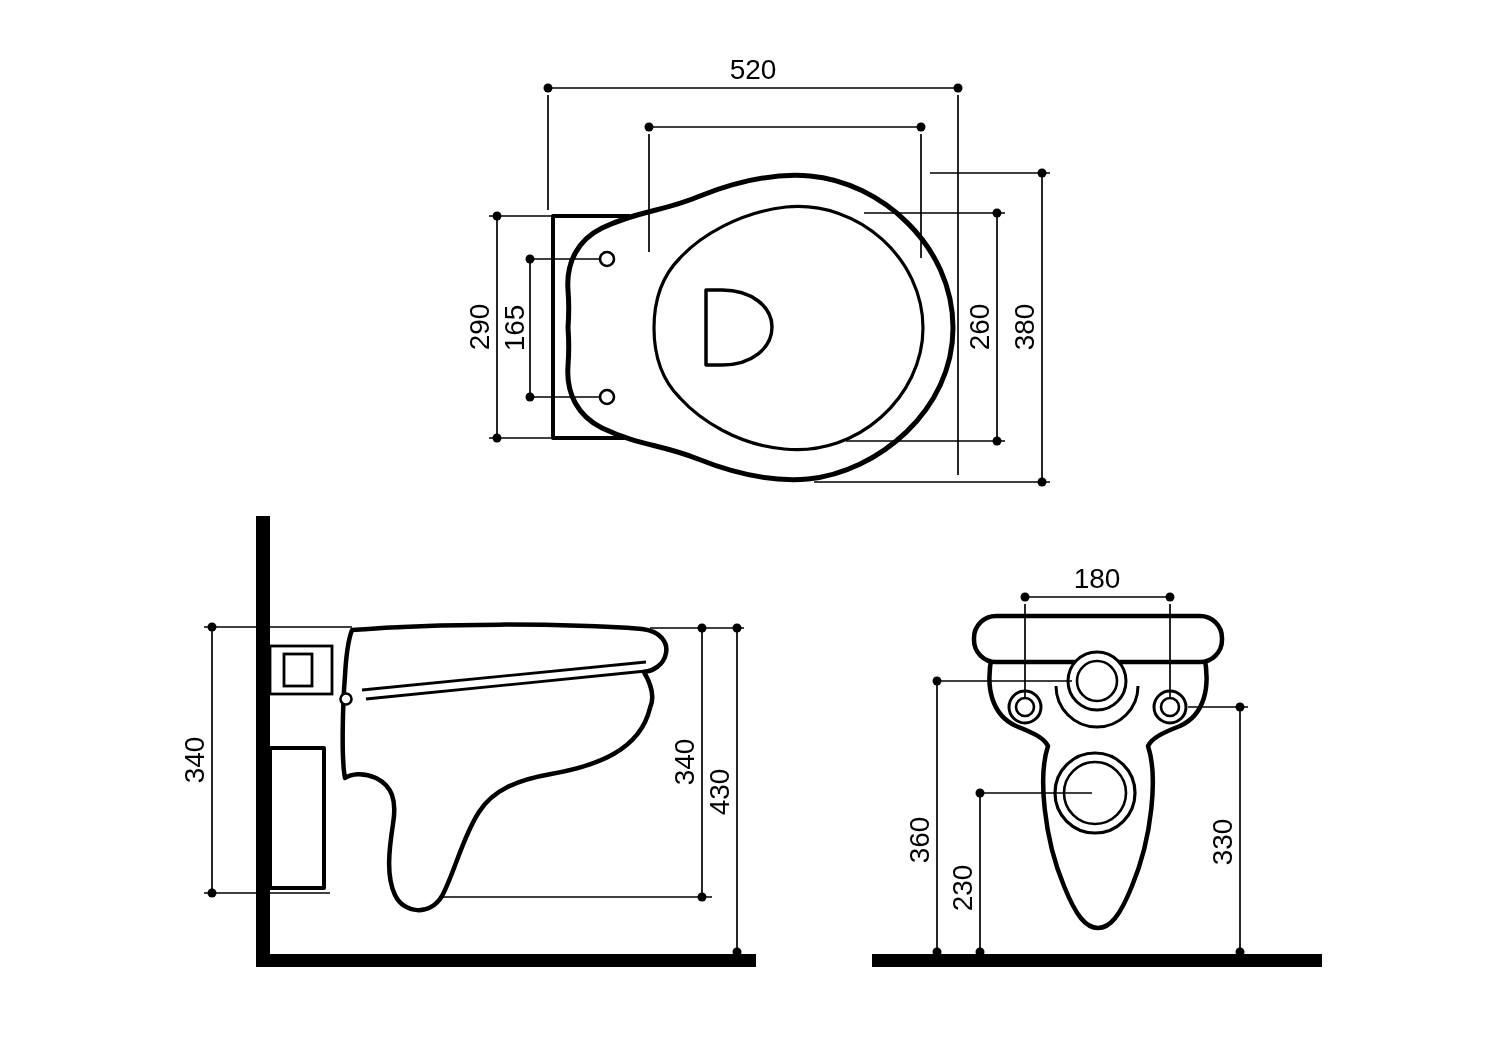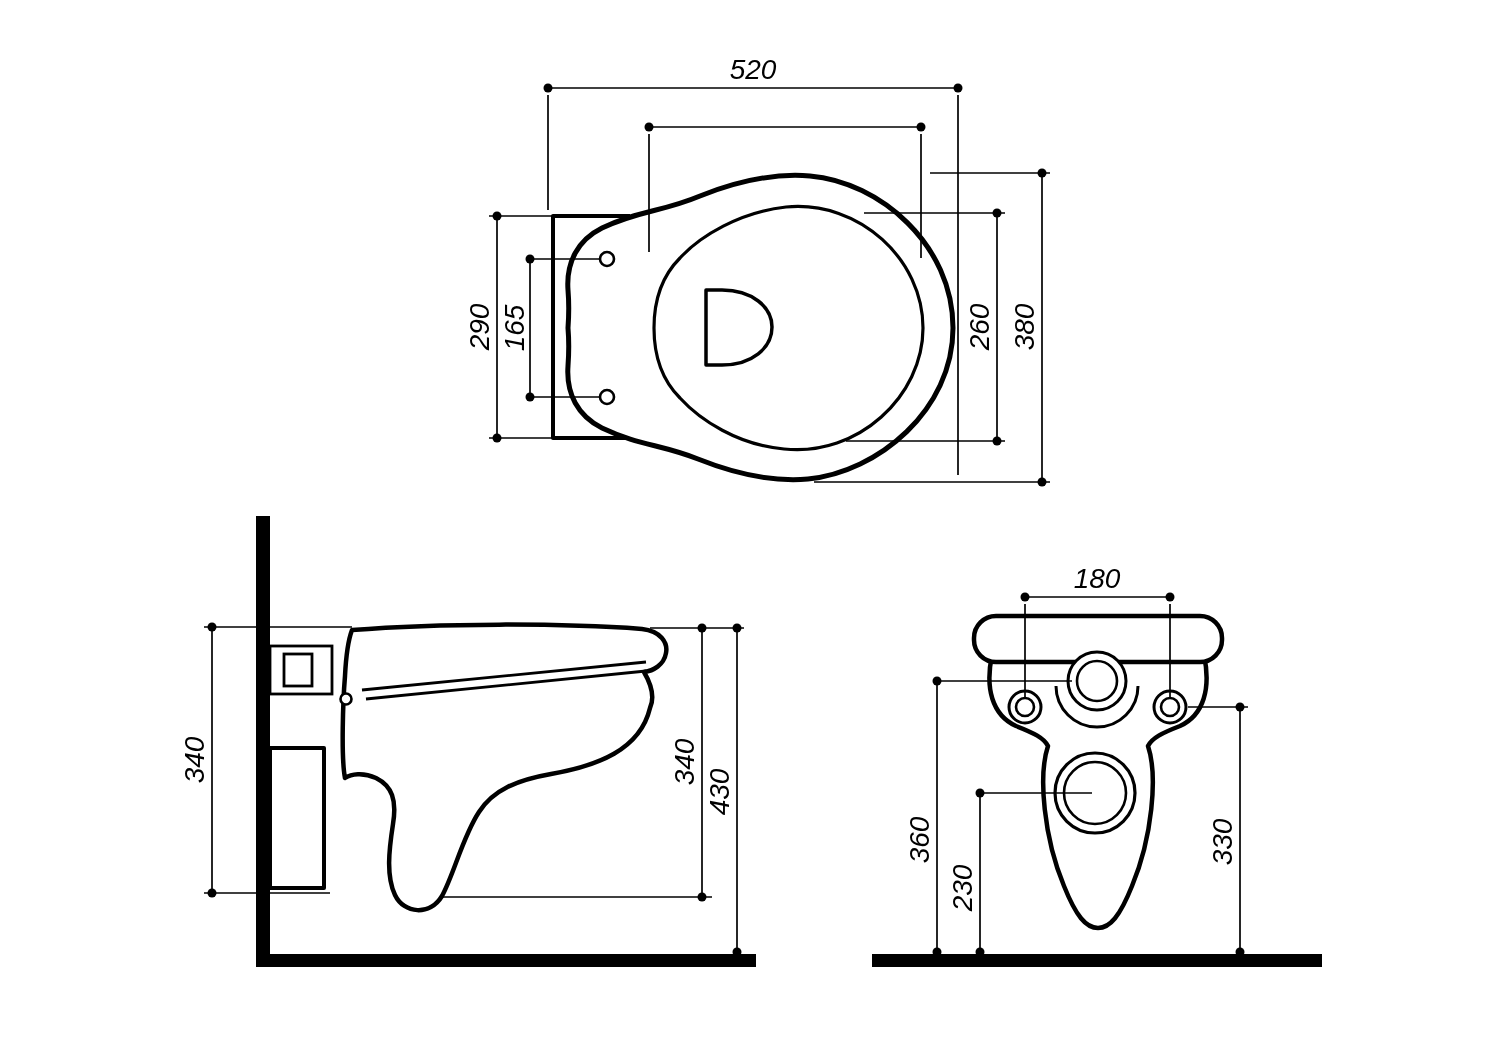--- a/index.html
+++ b/index.html
@@ -1,16 +1,16 @@
 <!DOCTYPE html>
 <html><head>
 <meta charset="utf-8">
 <style>
   html,body{margin:0;padding:0;background:#ffffff;}
-  .stage{width:1500px;height:1056px;position:relative;background:#ffffff;font-style:italic;}
+  .stage{width:1500px;height:1056px;position:relative;background:#ffffff;}
   svg{display:block;}
   .outline-bold{fill:#ffffff;stroke:#000000;stroke-width:5;stroke-linejoin:round;}
   .outline-med{fill:#ffffff;stroke:#000000;stroke-width:4;stroke-linejoin:round;}
   .outline{fill:#ffffff;stroke:#000000;stroke-width:3.2;stroke-linejoin:round;}
   .detail{fill:#ffffff;stroke:#000000;stroke-width:2.6;}
   .thinline{fill:none;stroke:#000000;stroke-width:2.8;}
   .dim{stroke:#000000;stroke-width:1.7;fill:none;}
   .dot{fill:#000000;stroke:none;}
   .solid{fill:#000000;stroke:none;}
   .dim-label{font-family:"Liberation Sans",sans-serif;font-size:28px;fill:#000000;text-anchor:middle;}

